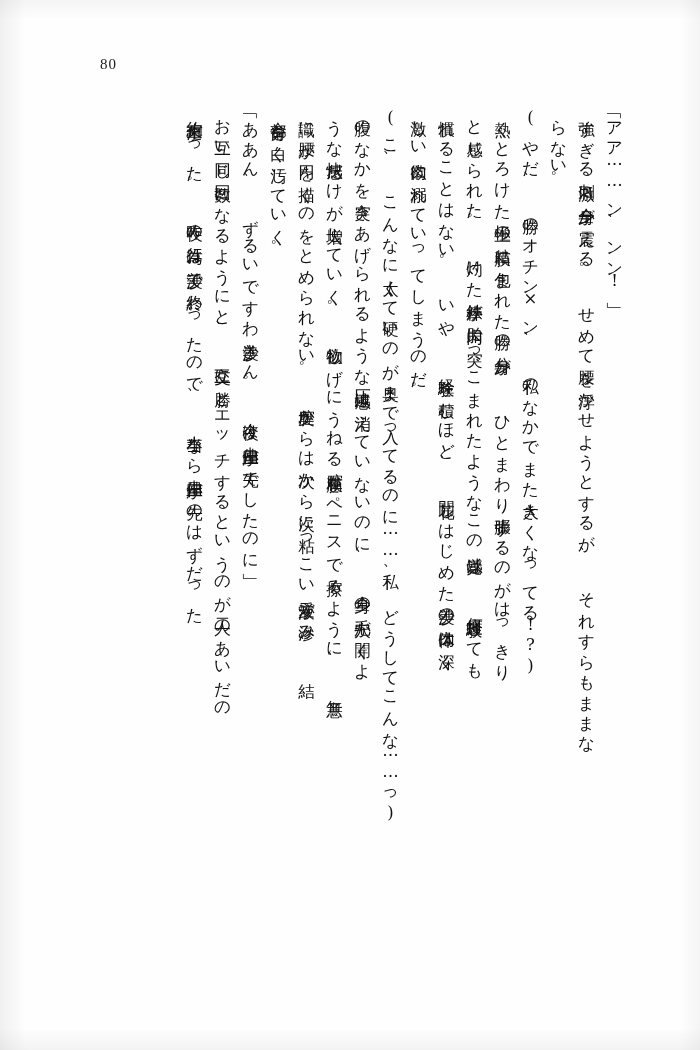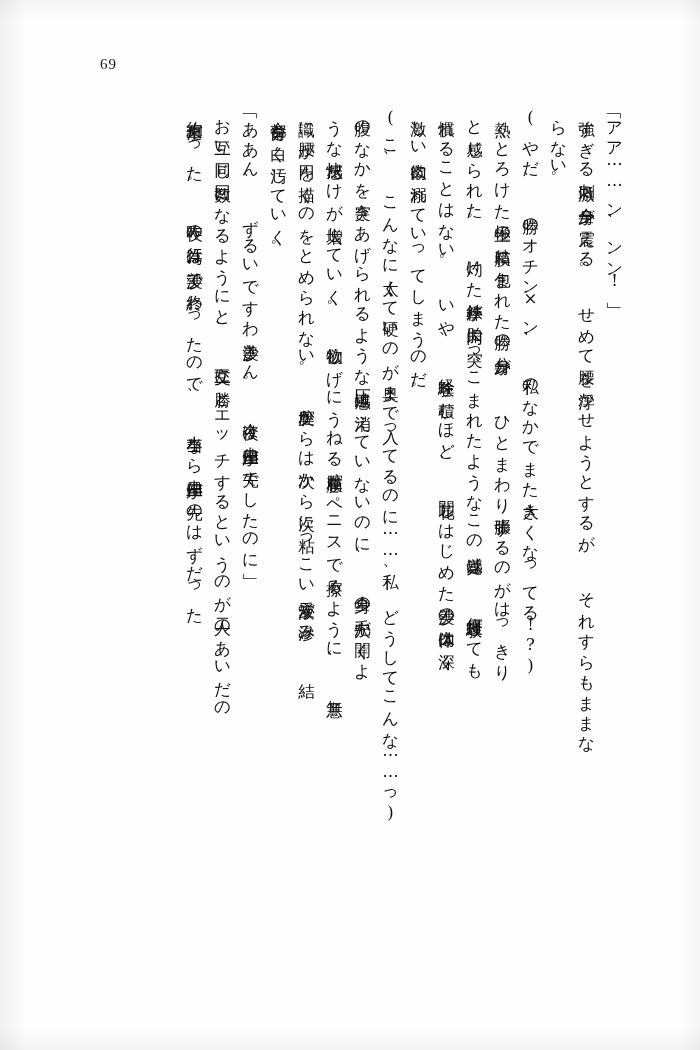--- a/index.html
+++ b/index.html
@@ -93,21 +93,21 @@
     width: 700px; height: 22px;
     background: linear-gradient(to top, rgba(0,0,0,0.045), rgba(0,0,0,0));
     pointer-events: none;
   }
 </style>
 </head>
 <body>
 
 <div class="page">
 
-  <div class="page-number">69</div>
+  <div class="page-number">80</div>
 
   <div class="body-text">
     <div class="col">「アア……ン、ンン!」</div>
     <div class="col">強すぎる刺激に全身が震える。　せめて腰を浮かせようとするが、　それすらもままな</div>
     <div class="col">らない。</div>
     <div class="col">(やだ、　勝のオチン×ン、　私のなかでまた大きくなってる!?)</div>
     <div class="col">熱くとろけた極上の粘膜に包まれた勝の分身が、　ひとまわり膨張するのがはっきり</div>
     <div class="col">と感じられた。　灼けた鉄棒が胎内に突っこまれたようなこの感覚は、　何度経験しても</div>
     <div class="col">慣れることはない。　いや、　経験を積むほど、　開花しはじめた美沙の肉体は深く</div>
     <div class="col">激しい肉欲に溺れていってしまうのだ。</div>

